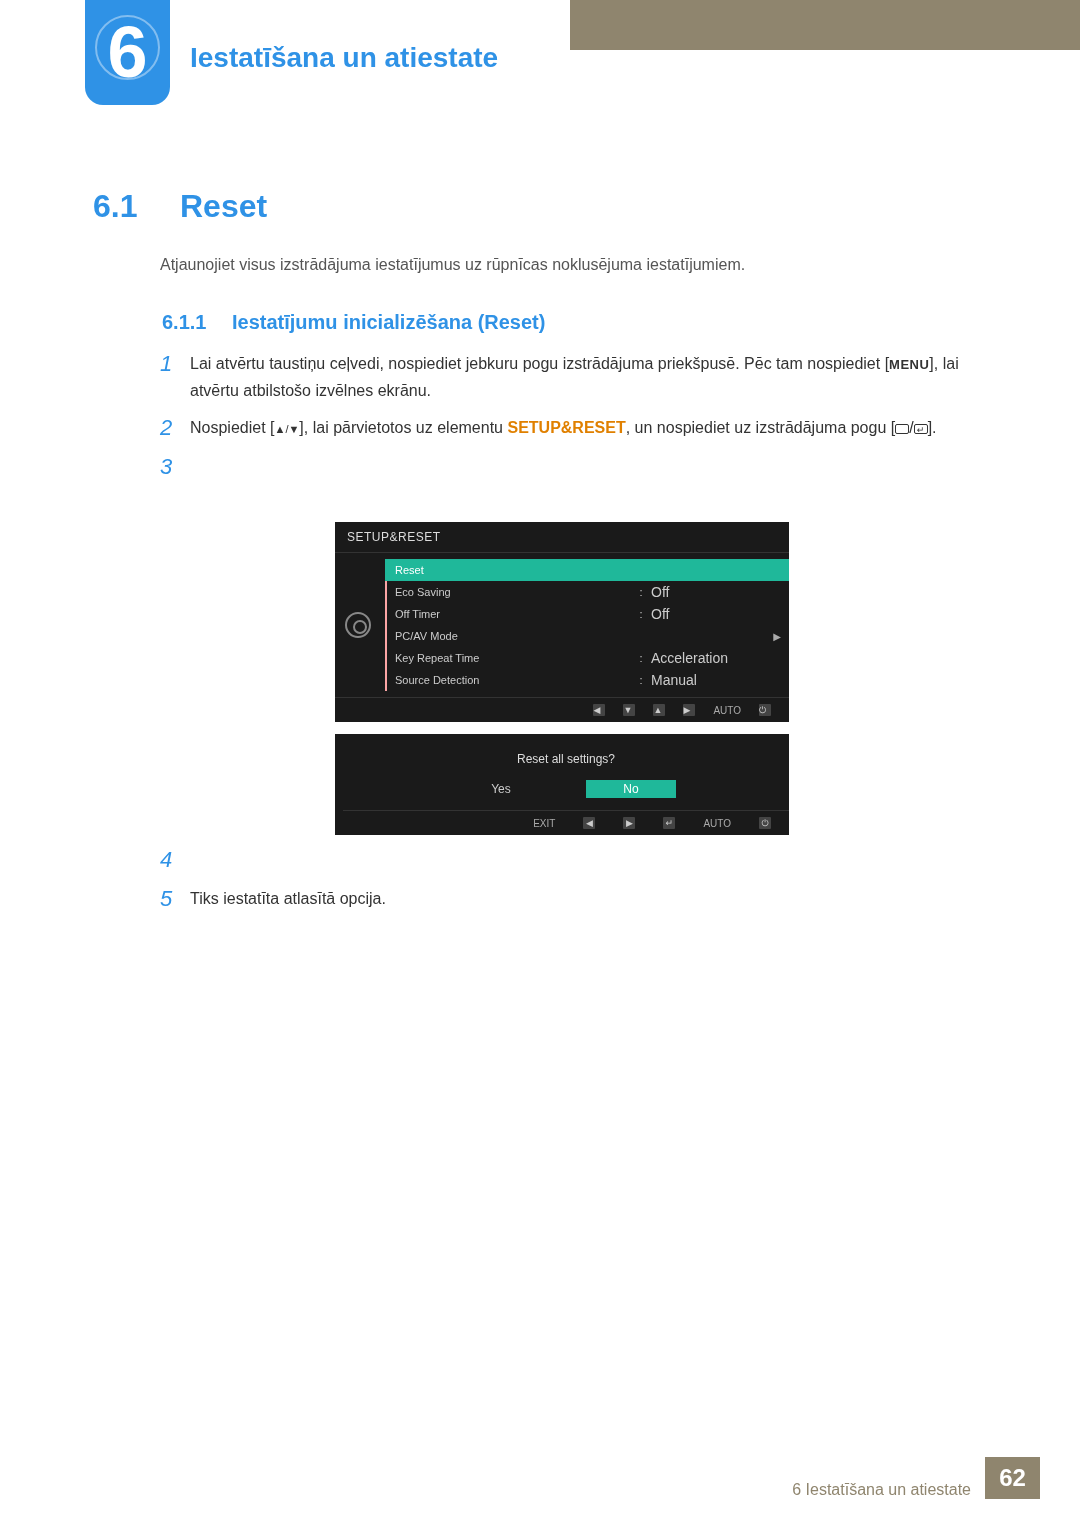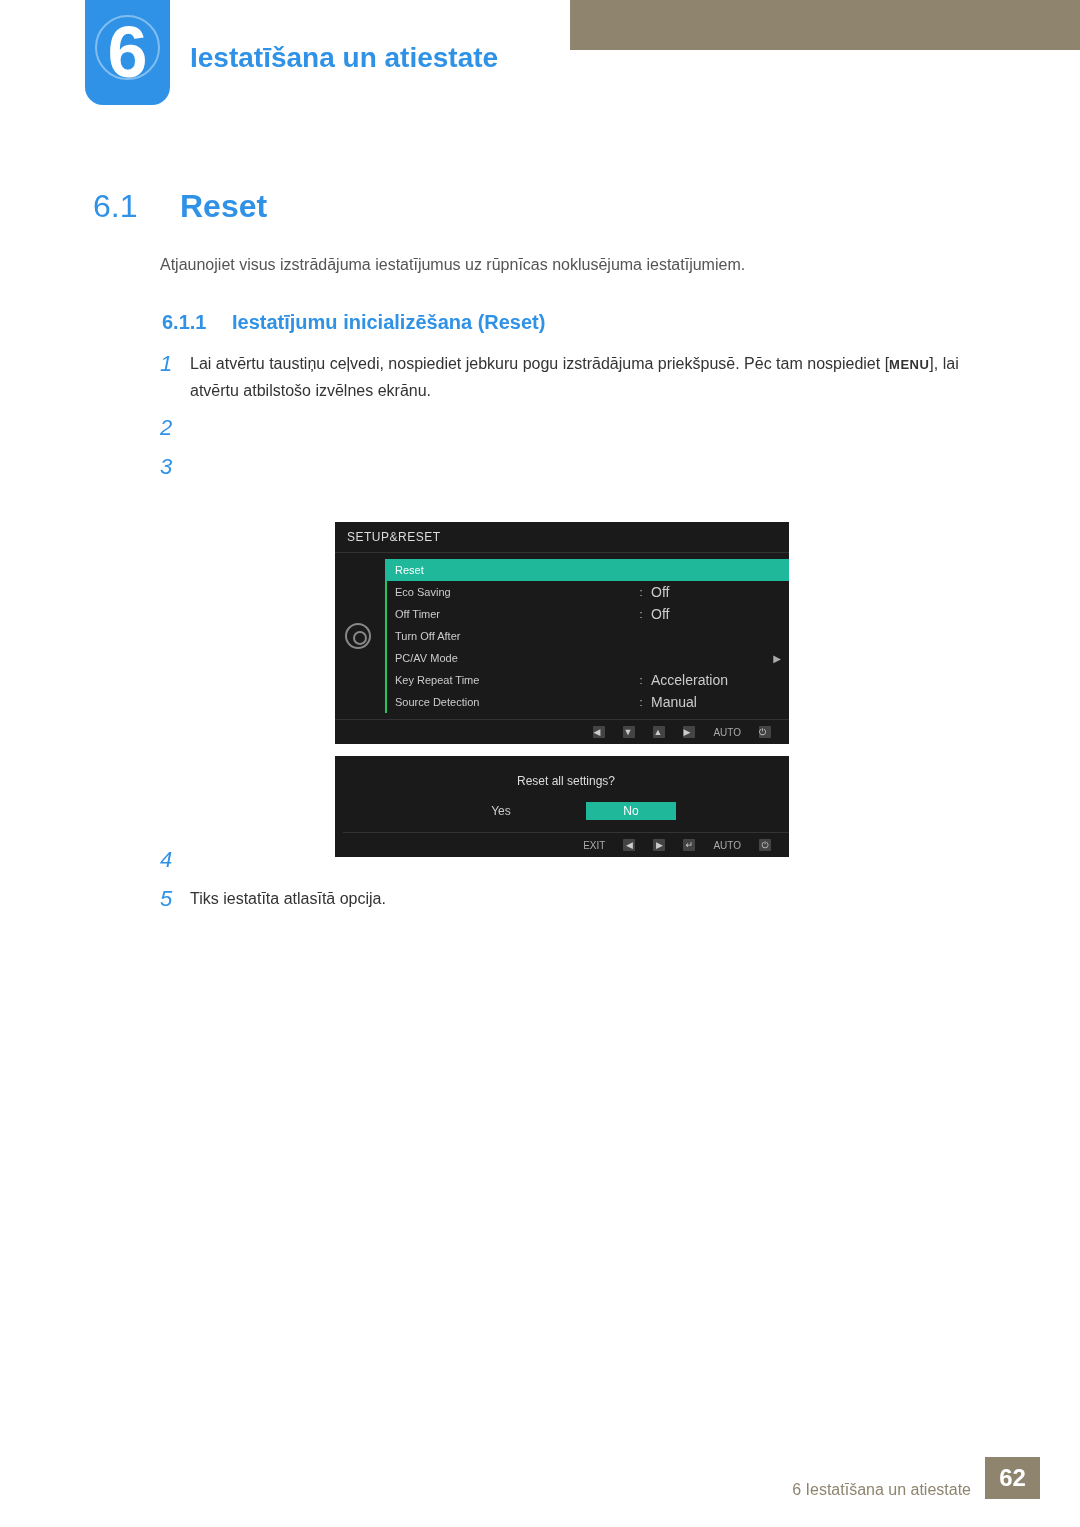--- a/index.html
+++ b/index.html
@@ -41,21 +41,21 @@
     position: absolute;
     top: 42px; left: 190px;
     font-size: 28px;
     font-weight: bold;
     color: #2f92e6;
   }
   .section-num {
     position: absolute;
     top: 188px; left: 93px;
     font-size: 32px;
-    font-weight: normal;
+    font-weight: bold;
     color: #2f92e6;
   }
   .section-title {
     position: absolute;
     top: 188px; left: 180px;
     font-size: 32px;
     font-weight: bold;
     color: #2f92e6;
   }
   .intro-text {
@@ -170,21 +170,21 @@
   }
   .osd1-menu {
     flex: 1;
     padding: 6px 0;
   }
   .osd-row {
     display: flex;
     align-items: center;
     height: 22px;
     padding: 0 8px;
-    border-left: 2px solid #22c55e;
+    border-left: 2px solid #fca5a5;
     margin-left: 4px;
   }
   .osd-row.selected {
     background: #1fb89a;
     color: #fff;
     border-left: 2px solid #1fb89a;
   }
   .osd-label { flex: 1; font-size: 11px; }
   .osd-colon { width: 20px; font-size: 11px; text-align: center; }
   .osd-value { width: 130px; font-size: 14px; }
@@ -227,21 +227,21 @@
     font-size: 12px;
     padding: 2px 0;
   }
   .osd2-opt.sel {
     background: #1fb89a;
     color: #fff;
   }
   .osd2-footer {
     display: flex;
     justify-content: flex-end;
-    gap: 18px;
+    gap: 28px;
     padding: 6px 18px;
     font-size: 10px;
     color: #aaa;
     border-top: 1px solid #333;
     align-items: center;
   }
 
   .steps-below {
     position: absolute;
     top: 846px; left: 160px;
@@ -305,20 +305,23 @@
 <div class="steps">
   <div class="step">
     <div class="step-num">1</div>
     <div class="step-text">
       <span>Lai atvērtu taustiņu ceļvedi, nospiediet jebkuru pogu izstrādājuma priekšpusē. Pēc tam nospiediet [</span><span class="menu-btn">MENU</span><span>], lai atvērtu atbilstošo izvēlnes ekrānu.</span>
     </div>
   </div>
 
   <div class="step">
     <div class="step-num">2</div>
+    <div class="step-text">
+      <span>Nospiediet [</span><span class="arrow">▲/▼</span><span>], lai pārvietotos uz elementu </span><span class="kw-setup">SETUP&amp;RESET</span><span>, un nospiediet uz izstrādājuma pogu [</span><span class="mini-icon"></span>/<span class="mini-icon2"></span>].
+    </div>
   </div>
 
   <div class="step">
     <div class="step-num">3</div>
   </div>
 </div>
 
 <div class="osd-wrapper">
   <div class="osd1">
     <div class="osd1-header">SETUP&amp;RESET</div>
@@ -334,23 +337,20 @@
           <span class="osd-label">Eco Saving</span>
           <span class="osd-colon">:</span>
           <span class="osd-value">Off</span>
         </div>
         <div class="osd-row">
           <span class="osd-label">Off Timer</span>
           <span class="osd-colon">:</span>
           <span class="osd-value">Off</span>
         </div>
         <div class="osd-row">
-          <span class="osd-label">Turn Off After</span>
-        </div>
-        <div class="osd-row">
           <span class="osd-label">PC/AV Mode</span>
           <span class="osd-arrow-right">▶</span>
         </div>
         <div class="osd-row">
           <span class="osd-label">Key Repeat Time</span>
           <span class="osd-colon">:</span>
           <span class="osd-value">Acceleration</span>
         </div>
         <div class="osd-row">
           <span class="osd-label">Source Detection</span>

